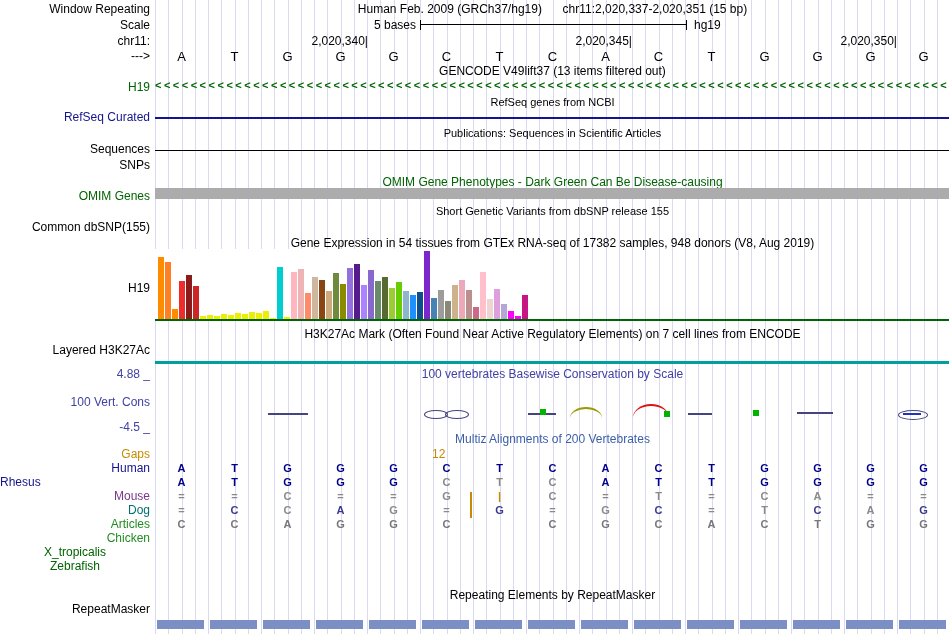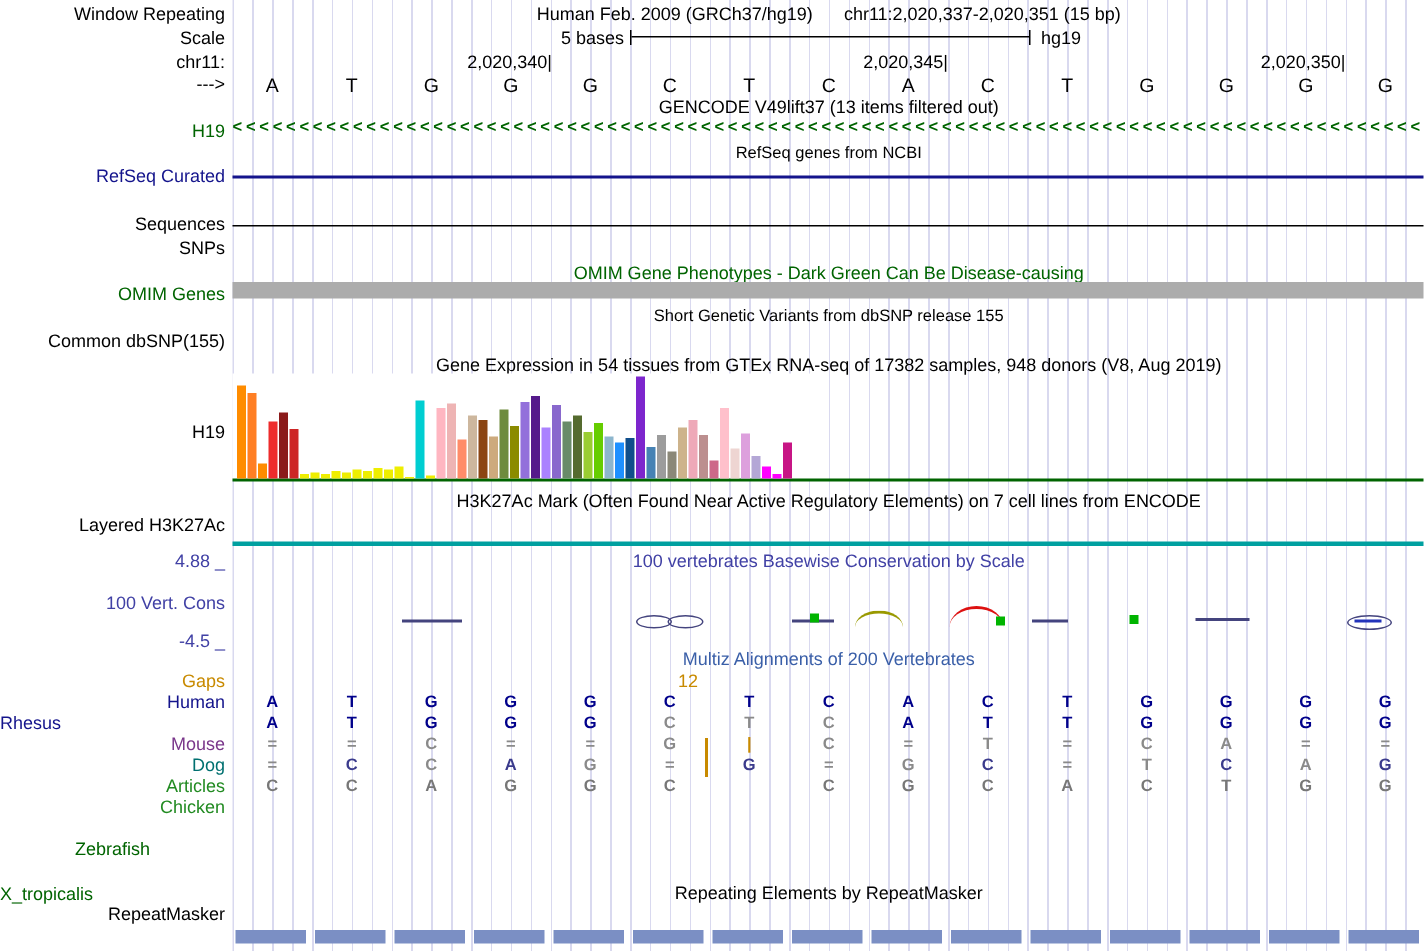--- a/index.html
+++ b/index.html
@@ -58,20 +58,21 @@
   <div class="lab" style="top:49px">---&gt;</div>
 
   <div class="title" style="top:64px">GENCODE V49lift37 (13 items filtered out)</div>
   <div class="lab green" style="top:80px">H19</div>
   <div id="gencode-arrows">&lt;&lt;&lt;&lt;&lt;&lt;&lt;&lt;&lt;&lt;&lt;&lt;&lt;&lt;&lt;&lt;&lt;&lt;&lt;&lt;&lt;&lt;&lt;&lt;&lt;&lt;&lt;&lt;&lt;&lt;&lt;&lt;&lt;&lt;&lt;&lt;&lt;&lt;&lt;&lt;&lt;&lt;&lt;&lt;&lt;&lt;&lt;&lt;&lt;&lt;&lt;&lt;&lt;&lt;&lt;&lt;&lt;&lt;&lt;&lt;&lt;&lt;&lt;&lt;&lt;&lt;&lt;&lt;&lt;&lt;&lt;&lt;&lt;&lt;&lt;&lt;&lt;&lt;&lt;&lt;&lt;&lt;&lt;&lt;&lt;&lt;&lt;&lt;&lt;&lt;&lt;&lt;&lt;&lt;&lt;&lt;&lt;&lt;&lt;&lt;&lt;&lt;&lt;&lt;&lt;&lt;&lt;&lt;&lt;&lt;&lt;&lt;&lt;&lt;&lt;&lt;&lt;&lt;&lt;&lt;&lt;&lt;&lt;&lt;&lt;&lt;&lt;&lt;&lt;&lt;&lt;&lt;&lt;&lt;&lt;&lt;&lt;&lt;&lt;&lt;&lt;&lt;&lt;&lt;&lt;&lt;&lt;&lt;&lt;&lt;&lt;&lt;&lt;&lt;&lt;&lt;&lt;&lt;&lt;&lt;</div>
 
   <div class="title small" style="top:96px">RefSeq genes from NCBI</div>
   <div class="lab navy" style="top:110px">RefSeq Curated</div>
   <div class="hline" style="left:155px;top:117px;width:794px;height:2px;background:#14148C"></div>
 
+  <div class="title small" style="top:127px">Publications: Sequences in Scientific Articles</div>
   <div class="lab" style="top:142px">Sequences</div>
   <div class="hline" style="left:155px;top:150px;width:794px;height:1px;background:#000"></div>
 
   <div class="lab" style="top:158px">SNPs</div>
 
   <div class="title green" style="top:175px">OMIM Gene Phenotypes - Dark Green Can Be Disease-causing</div>
   <div class="lab green" style="top:189px">OMIM Genes</div>
   <div class="hline" style="left:155px;top:188px;width:794px;height:11px;background:#ACACAC"></div>
 
   <div class="title small" style="top:205px">Short Genetic Variants from dbSNP release 155</div>
@@ -86,21 +87,21 @@
   <div class="lab" style="top:343px">Layered H3K27Ac</div>
   <div class="hline" style="left:155px;top:361px;width:794px;height:3px;background:#00A0A0"></div>
 
   <div class="lab blue" style="top:367px">4.88 _</div>
   <div class="title blue" style="top:367px">100 vertebrates Basewise Conservation by Scale</div>
   <div class="lab blue" style="top:395px">100 Vert. Cons</div>
   <div class="lab blue" style="top:420px">-4.5 _</div>
 
   <div class="title" style="top:432px;color:#3A5FA8">Multiz Alignments of 200 Vertebrates</div>
   <div class="lab orange" style="top:447px">Gaps</div>
-  <div class="abs orange" style="left:452px;top:447px">12</div>
+  <div class="abs orange" style="left:432px;top:447px">12</div>
   <div class="abs" style="left:470px;top:492px;width:2px;height:26px;background:#C88A00"></div>
 
   <div class="title" style="top:588px">Repeating Elements by RepeatMasker</div>
   <div class="lab" style="top:602px">RepeatMasker</div>
 
 <div style="position: absolute; left: 181.5px; top: 49px; transform: translateX(-50%); font-size: 13px;">A</div>
     <div style="position: absolute; left: 234.5px; top: 49px; transform: translateX(-50%); font-size: 13px;">T</div>
     <div style="position: absolute; left: 287.5px; top: 49px; transform: translateX(-50%); font-size: 13px;">G</div>
     <div style="position: absolute; left: 340.5px; top: 49px; transform: translateX(-50%); font-size: 13px;">G</div>
     <div style="position: absolute; left: 393.5px; top: 49px; transform: translateX(-50%); font-size: 13px;">G</div>
@@ -253,21 +254,21 @@
     <div style="position: absolute; left: 446.5px; top: 518px; transform: translateX(-50%); font-size: 11px; font-weight: bold; color: rgb(119, 119, 119);">C</div>
     <div style="position: absolute; left: 552.5px; top: 518px; transform: translateX(-50%); font-size: 11px; font-weight: bold; color: rgb(119, 119, 119);">C</div>
     <div style="position: absolute; left: 605.5px; top: 518px; transform: translateX(-50%); font-size: 11px; font-weight: bold; color: rgb(119, 119, 119);">G</div>
     <div style="position: absolute; left: 658.5px; top: 518px; transform: translateX(-50%); font-size: 11px; font-weight: bold; color: rgb(119, 119, 119);">C</div>
     <div style="position: absolute; left: 711.5px; top: 518px; transform: translateX(-50%); font-size: 11px; font-weight: bold; color: rgb(119, 119, 119);">A</div>
     <div style="position: absolute; left: 764.5px; top: 518px; transform: translateX(-50%); font-size: 11px; font-weight: bold; color: rgb(119, 119, 119);">C</div>
     <div style="position: absolute; left: 817.5px; top: 518px; transform: translateX(-50%); font-size: 11px; font-weight: bold; color: rgb(119, 119, 119);">T</div>
     <div style="position: absolute; left: 870.5px; top: 518px; transform: translateX(-50%); font-size: 11px; font-weight: bold; color: rgb(119, 119, 119);">G</div>
     <div style="position: absolute; left: 923.5px; top: 518px; transform: translateX(-50%); font-size: 11px; font-weight: bold; color: rgb(119, 119, 119);">G</div>
     <div style="position: absolute; left: 0px; top: 531px; width: 150px; text-align: right; font-size: 12px; color: rgb(34, 139, 34);">Chicken</div>
-    <div style="position: absolute; left: 0px; top: 545px; width: 150px; text-align: left; font-size: 12px; color: rgb(0, 100, 0); margin-top: 44px;">X_tropicalis</div>
+    <div style="position: absolute; left: 0px; top: 545px; width: 150px; text-align: center; font-size: 12px; color: rgb(0, 100, 0);">X_tropicalis</div>
     <div style="position: absolute; left: 0px; top: 559px; width: 150px; text-align: center; font-size: 12px; color: rgb(0, 100, 0);">Zebrafish</div>
     <div style="position: absolute; left: 157px; top: 620px; width: 47px; height: 9px; background: rgb(123, 143, 196);"></div>
     <div style="position: absolute; left: 210px; top: 620px; width: 47px; height: 9px; background: rgb(123, 143, 196);"></div>
     <div style="position: absolute; left: 263px; top: 620px; width: 47px; height: 9px; background: rgb(123, 143, 196);"></div>
     <div style="position: absolute; left: 316px; top: 620px; width: 47px; height: 9px; background: rgb(123, 143, 196);"></div>
     <div style="position: absolute; left: 369px; top: 620px; width: 47px; height: 9px; background: rgb(123, 143, 196);"></div>
     <div style="position: absolute; left: 422px; top: 620px; width: 47px; height: 9px; background: rgb(123, 143, 196);"></div>
     <div style="position: absolute; left: 475px; top: 620px; width: 47px; height: 9px; background: rgb(123, 143, 196);"></div>
     <div style="position: absolute; left: 528px; top: 620px; width: 47px; height: 9px; background: rgb(123, 143, 196);"></div>
     <div style="position: absolute; left: 581px; top: 620px; width: 47px; height: 9px; background: rgb(123, 143, 196);"></div>

